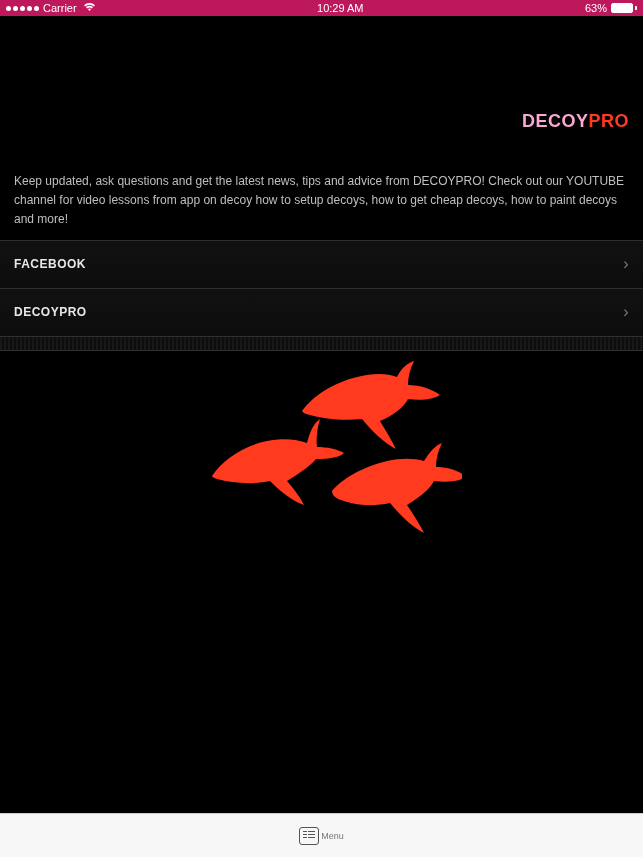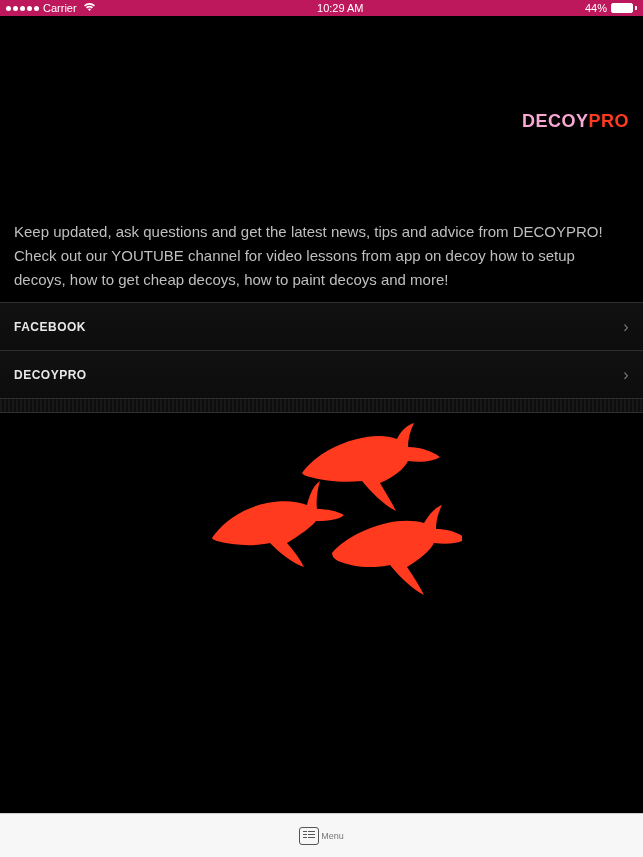--- a/index.html
+++ b/index.html
@@ -49,23 +49,22 @@
       background: #000;
     }
     .section-title {
       color: #ff3a1f;
       font-size: 17px;
       font-weight: 700;
       margin-bottom: 14px;
     }
     .section-desc {
       color: #bfbfbf;
-      font-size: 15px;
+      font-size: 12px;
       line-height: 1.6;
-      margin-top: 48px;
     }
     .list {
       border-top: 1px solid #2f2f2f;
     }
     .list-item {
       display: flex;
       justify-content: space-between;
       align-items: center;
       height: 48px;
       padding: 0 14px;
@@ -150,21 +149,21 @@
     </span>
     <span>Carrier</span>
     <span class="wifi-icon">
       <svg width="13" height="10" viewBox="0 0 13 10">
           <path d="M6.5 9 L5 7.3 A2 2 0 0 1 8 7.3 Z M3 5.3 A5 5 0 0 1 10 5.3 L8.8 6.5 A3.3 3.3 0 0 0 4.2 6.5 Z M1 3.3 A8 8 0 0 1 12 3.3 L10.8 4.5 A6.3 6.3 0 0 0 2.2 4.5 Z" fill="#fff"></path>
         </svg>
     </span>
   </div>
   <div>10:29 AM</div>
   <div class="status-right">
-    <span>44%</span>
+    <span>63%</span>
     <span class="battery">
       <span class="battery-body"></span>
         <span class="battery-tip"></span>
     </span>
   </div>
 </div>
 
 <div class="header-band">
   <div class="brand">
     <span class="brand-white">DECOY</span><span class="brand-red">PRO</span>

